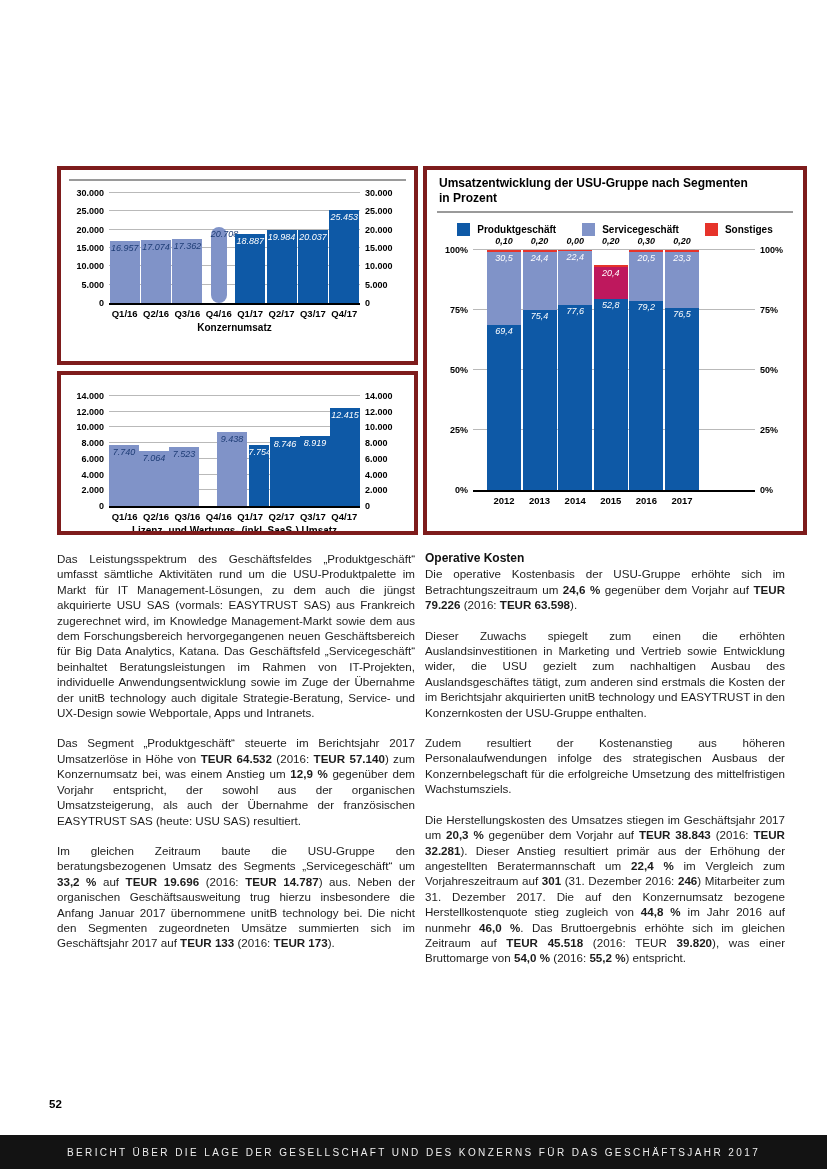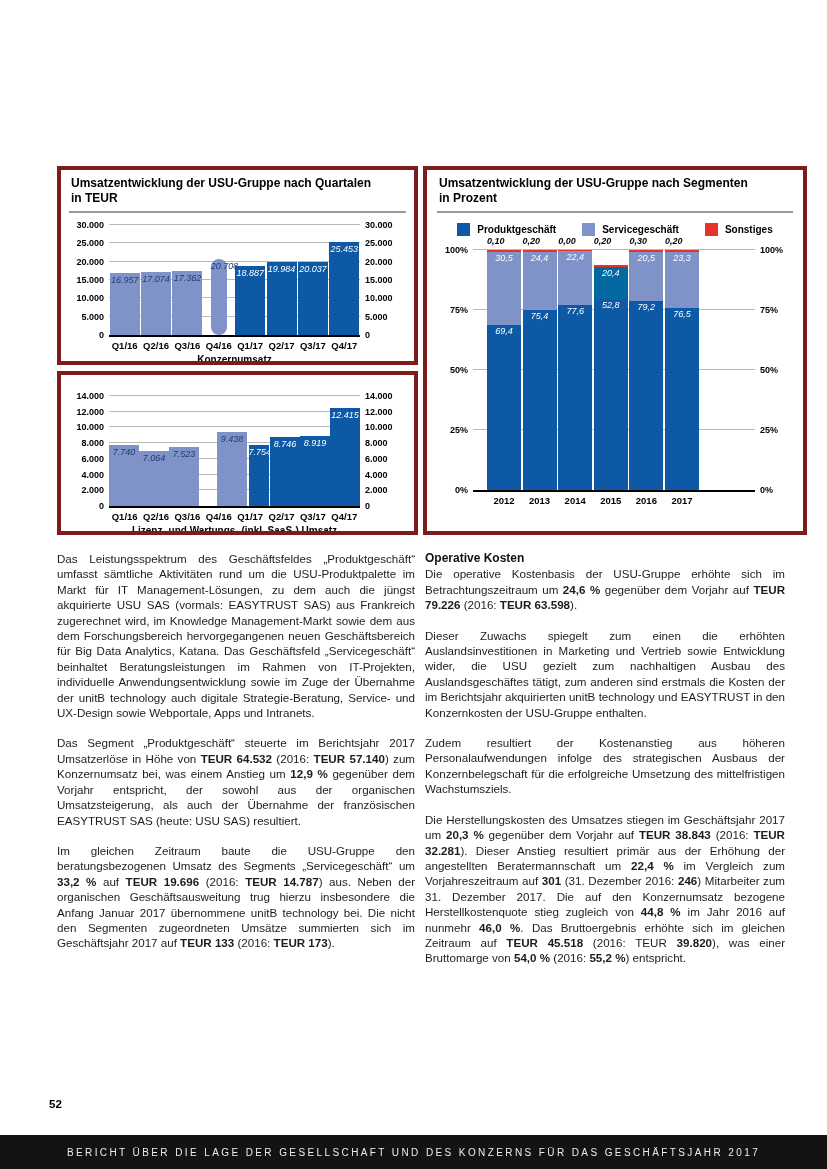--- a/index.html
+++ b/index.html
@@ -31,21 +31,21 @@
   .xrow{display:flex;justify-content:space-between;margin-top:3px;box-sizing:border-box;}
   .xlab{text-align:center;font-size:9.5px;font-weight:bold;white-space:nowrap;}
   .xtitle{text-align:center;font-size:10px;font-weight:bold;margin-top:3px;color:#000;}
 
   .legend{display:flex;justify-content:center;gap:26px;margin:10px 0 6px;}
   .legend-item{display:flex;align-items:center;gap:7px;font-size:10px;font-weight:bold;color:#000;}
   .swatch{width:13px;height:13px;display:inline-block;}
 
   .top-row{position:absolute;left:0;right:0;top:-14px;display:flex;
            justify-content:space-between;box-sizing:border-box;}
-  .top-lab{text-align:left;font-size:9px;font-weight:bold;font-style:italic;color:#000;}
+  .top-lab{text-align:center;font-size:9px;font-weight:bold;font-style:italic;color:#000;}
   .sbar{display:flex;flex-direction:column;justify-content:flex-end;height:100%;}
   .seg{position:relative;width:100%;}
   .seg .val{position:absolute;top:1px;left:0;right:0;margin-top:0;}
 
   
   .textcol{position:absolute;font-size:11.6px;line-height:15.4px;text-align:justify;color:#1c1c1c;}
   #textcol-left{left:57px;top:551px;width:358px;}
   #textcol-right{left:425px;top:551px;width:360px;}
   .textcol p{margin:0 0 15px;}
   .textcol h4{margin:0;font-size:12px;line-height:15.4px;font-weight:bold;color:#111;}
@@ -56,22 +56,20 @@
   .footer-bar{position:absolute;left:0;right:0;bottom:0;height:34px;background:#131313;
               display:flex;align-items:center;justify-content:center;}
   .footer-bar span{color:#ededed;font-size:10px;letter-spacing:2.4px;white-space:nowrap;}
 </style>
 </head>
 <body>
 
 <div class="page">
 
   <section class="chart-box" id="box-quartale">
-    <h3 class="chart-title"><span>Umsatzentwicklung der USU-Gruppe nach Quartalen</span><br>
-      <span>in TEUR</span></h3>
     <div class="title-rule"></div>
     <div class="chart-body">
         <div class="plot-wrap">
           <div class="plot" style="height: 110px;">
             <span class="tick tick-l" style="bottom: 0%;">0</span>
             <span class="tick tick-r" style="bottom: 0%;">0</span>
             <div class="grid" style="bottom: 16.6667%;"></div>
             <span class="tick tick-l" style="bottom: 16.6667%;">5.000</span>
             <span class="tick tick-r" style="bottom: 16.6667%;">5.000</span>
             <div class="grid" style="bottom: 33.3333%;"></div>
@@ -305,21 +303,21 @@
                     <span class="val" style="color: rgb(255, 255, 255);">22,4</span>
                   </div>
                   <div class="seg" style="height: 186.24px; background: rgb(14, 89, 166);">
                     <span class="val" style="color: rgb(255, 255, 255);">77,6</span>
                   </div>
                 </div>
               </div>
               <div class="bar-col" style="width: 34px;">
                 <div class="sbar" style="width: 34px;">
                   <div class="seg" style="height: 2px; background: rgb(230, 51, 42);"></div>
-                  <div class="seg" style="height: 32px; background: #0369a1;">
+                  <div class="seg" style="height: 32px; background: #be185d;">
                     <span class="val" style="color: rgb(255, 255, 255);">20,4</span>
                   </div>
                   <div class="seg" style="height: 190.56px; background: rgb(14, 89, 166);">
                     <span class="val" style="color: rgb(255, 255, 255);">52,8</span>
                   </div>
                 </div>
               </div>
               <div class="bar-col" style="width: 34px;">
                 <div class="sbar" style="width: 34px;">
                   <div class="seg" style="height: 2px; background: rgb(230, 51, 42);"></div>

